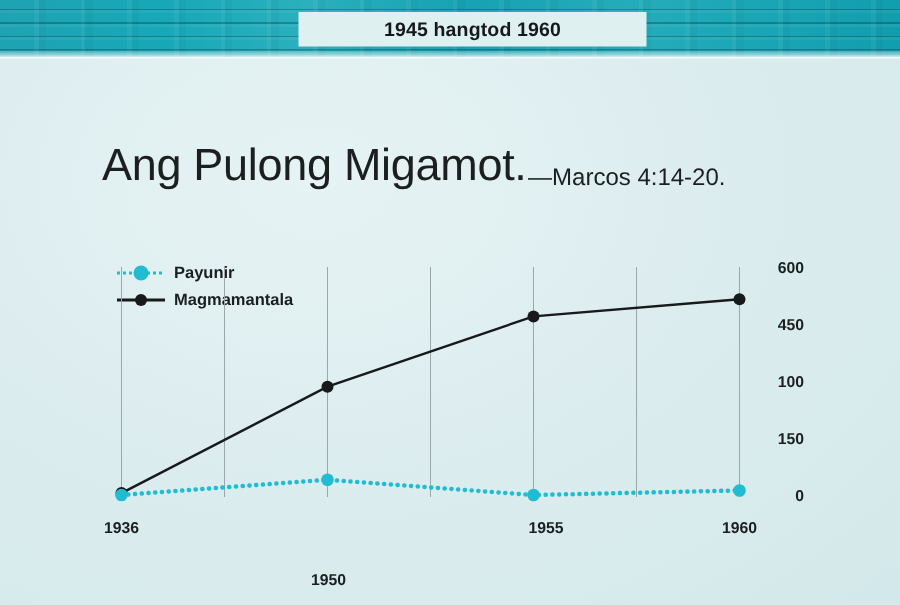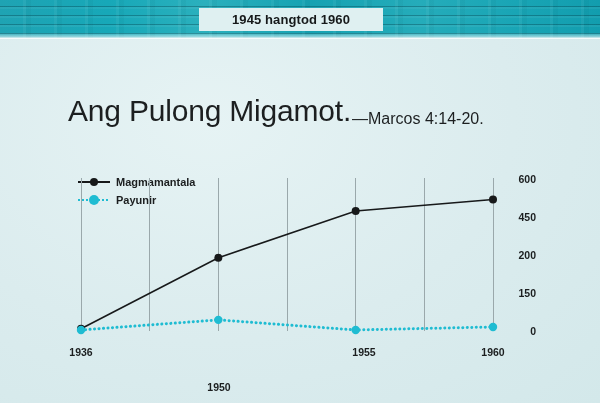--- a/index.html
+++ b/index.html
@@ -57,21 +57,21 @@
   }
   #header-bottom-fade {
     position: absolute;
     left: 0; top: 33px;
     width: 600px; height: 6px;
     background: linear-gradient(to bottom, rgba(255,255,255,0.0), rgba(255,255,255,0.85));
   }
   #banner-box {
     position: absolute;
     left: 199px; top: 8px;
-    width: 184px; height: 23px;
+    width: 232px; height: 23px;
     background: #dff0f1;
     display: flex;
     align-items: center;
     justify-content: center;
   }
   #banner-text {
     font-size: 13px;
     font-weight: bold;
     color: #16191a;
     letter-spacing: 0.1px;
@@ -180,31 +180,31 @@
   </div>
 
   <div id="title-row">
     <span id="title-main">Ang Pulong Migamot.</span>
     <span id="title-ref">—Marcos  4:14-20.</span>
   </div>
 
   <div id="legend">
     <div class="legend-row">
       <span class="legend-key">
+        <span class="legend-line-dotted"></span>
+        <span class="legend-dot-cyan"></span>
+      </span>
+      <span class="legend-text">Payunir</span>
+    </div>
+    <div class="legend-row">
+      <span class="legend-key">
         <span class="legend-line-solid"></span>
         <span class="legend-dot-black"></span>
       </span>
       <span class="legend-text">Magmamantala</span>
-    </div>
-    <div class="legend-row">
-      <span class="legend-key">
-        <span class="legend-line-dotted"></span>
-        <span class="legend-dot-cyan"></span>
-      </span>
-      <span class="legend-text">Payunir</span>
     </div>
   </div>
 
   <svg id="chart" viewBox="0 0 600 403">
       <line x1="81" y1="178" x2="81" y2="331" stroke="#9aa8ab" stroke-width="1" shape-rendering="crispEdges"></line>
       <line x1="149.66666666666669" y1="178" x2="149.66666666666669" y2="331" stroke="#9aa8ab" stroke-width="1" shape-rendering="crispEdges"></line>
       <line x1="218.33333333333334" y1="178" x2="218.33333333333334" y2="331" stroke="#9aa8ab" stroke-width="1" shape-rendering="crispEdges"></line>
       <line x1="287" y1="178" x2="287" y2="331" stroke="#9aa8ab" stroke-width="1" shape-rendering="crispEdges"></line>
       <line x1="355.6666666666667" y1="178" x2="355.6666666666667" y2="331" stroke="#9aa8ab" stroke-width="1" shape-rendering="crispEdges"></line>
       <line x1="424.33333333333337" y1="178" x2="424.33333333333337" y2="331" stroke="#9aa8ab" stroke-width="1" shape-rendering="crispEdges"></line>
@@ -216,21 +216,21 @@
       <circle cx="493.00" cy="199.53" r="4" fill="#17191a"></circle>
       <path d="M81.00 330.00 L218.33 319.87 L355.67 330.00 L493.00 326.96" fill="none" stroke="#1fbcd2" stroke-width="3" stroke-linecap="round" stroke-dasharray="0.1 4.4"></path>
       <circle cx="81.00" cy="330.00" r="4.2" fill="#1fbcd2"></circle>
       <circle cx="218.33" cy="319.87" r="4.2" fill="#1fbcd2"></circle>
       <circle cx="355.67" cy="330.00" r="4.2" fill="#1fbcd2"></circle>
       <circle cx="493.00" cy="326.96" r="4.2" fill="#1fbcd2"></circle>
     </svg>
 
   <div class="axis-label y-label" style="left:498px; top:173px; width:38px;">600</div>
   <div class="axis-label y-label" style="left:498px; top:211px; width:38px;text-align:right;">450</div>
-  <div class="axis-label y-label" style="left:498px; top:249px; width:38px;">200</div>
+  <div class="axis-label y-label" style="left:498px; top:249px; width:38px;">100</div>
   <div class="axis-label y-label" style="left:498px; top:287px; width:38px;">150</div>
   <div class="axis-label y-label" style="left:498px; top:325px; width:38px;">0</div>
 
   <div class="axis-label x-label" style="left:61px; top:346px; width:40px;">1936</div>
   <div class="axis-label x-label" style="left:199px; top:346px; width:40px;margin-top:35px;">1950</div>
   <div class="axis-label x-label" style="left:344px; top:346px; width:40px;">1955</div>
   <div class="axis-label x-label" style="left:473px; top:346px; width:40px;">1960</div>
 
 </div>
 

